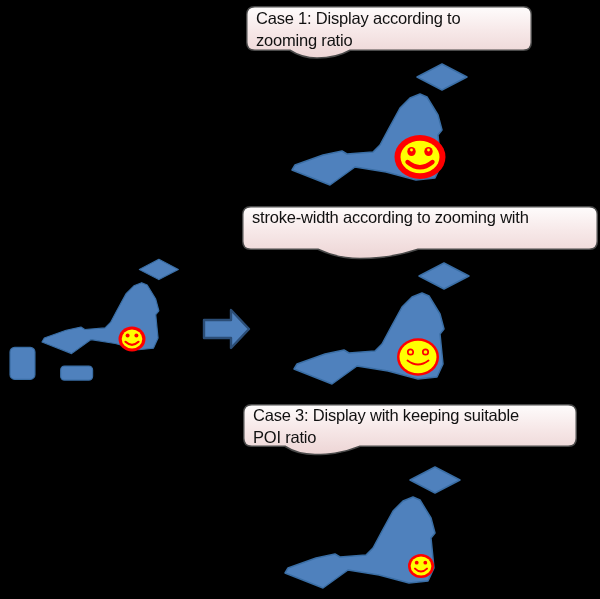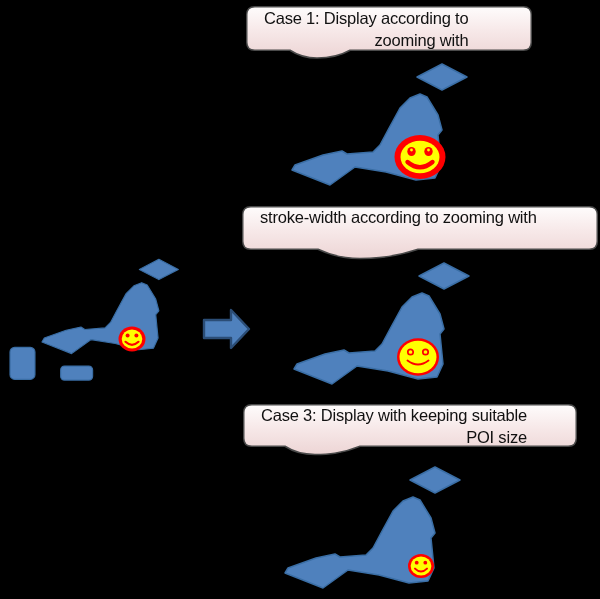--- a/index.html
+++ b/index.html
@@ -12,26 +12,25 @@
   .abs{position:absolute;}
   
   .callout{position:absolute;}
   .callout svg{position:absolute;left:0;top:0;display:block;}
   .callout-shape{
     fill:url(#calloutGrad);
     stroke:var(--callout-border,#4a4a4a);
     stroke-width:1.5;
   }
   .callout-text{
-    position:absolute;left:18px;top:2px;
+    position:absolute;left:10px;top:2px;
     font-size:16.5px;line-height:21.5px;
     letter-spacing:-0.2px;
     color:var(--text,#111);
     white-space:nowrap;
-    text-align:right;
   }
   .grad-top{stop-color:var(--callout-top,#fefcfc);}
   .grad-mid{stop-color:var(--callout-mid,#f7e9e9);}
   .grad-bot{stop-color:var(--callout-bottom,#edd5d5);}
   
   .map-shape{
     fill:var(--map-fill,#4F81BD);
     stroke:var(--map-stroke,#3A6EA5);
     stroke-width:1.5;
     stroke-linejoin:round;
@@ -65,40 +64,40 @@
 </svg>
 
 <div class="abs" style="left:0;top:0;width:600px;height:599px">
 
   <div class="callout" style="left:246px;top:6px;width:286px;height:54px">
     <svg width="286" height="54" viewBox="0 0 286 54">
       <path class="callout-shape" d="M8.75,0.75 L277.25,0.75 Q285.25,0.75 285.25,8.75 L285.25,36.25 Q285.25,44.25 277.25,44.25 L104,44.25 C92,51 80,52 71,52 C61,52 52,49.5 44,44.25 L8.75,44.25 Q0.75,44.25 0.75,36.25 L0.75,8.75 Q0.75,0.75 8.75,0.75 Z"></path>
     </svg>
     <div class="callout-text">
       <div>Case 1: Display according to</div>
-      <div>zooming with</div>
+      <div>zooming ratio</div>
     </div>
   </div>
 
   <div class="callout" style="left:242px;top:206px;width:356px;height:54px">
     <svg width="356" height="54" viewBox="0 0 356 54">
       <path class="callout-shape" d="M8.75,0.75 L347.25,0.75 Q355.25,0.75 355.25,8.75 L355.25,35.25 Q355.25,43.25 347.25,43.25 L176,43.25 C152,51.5 132,52.5 118,52.5 C104,52.5 88,49 76,43.25 L8.75,43.25 Q0.75,43.25 0.75,35.25 L0.75,8.75 Q0.75,0.75 8.75,0.75 Z"></path>
     </svg>
     <div class="callout-text" style="top:1px">
       <div>stroke-width according to zooming with</div>
     </div>
   </div>
 
   <div class="callout" style="left:243px;top:404px;width:366px;height:52px">
     <svg width="334" height="52" viewBox="0 0 334 52">
       <path class="callout-shape" d="M8.75,0.75 L325.25,0.75 Q333.25,0.75 333.25,8.75 L333.25,34.25 Q333.25,42.25 325.25,42.25 L117,42.25 C98,50 84,50.5 72,50.5 C60,50.5 50,47.5 42,42.25 L8.75,42.25 Q0.75,42.25 0.75,34.25 L0.75,8.75 Q0.75,0.75 8.75,0.75 Z"></path>
     </svg>
     <div class="callout-text" style="top:1px">
       <div>Case 3: Display with keeping suitable</div>
-      <div>POI size</div>
+      <div>POI ratio</div>
     </div>
   </div>
 
   <svg class="abs" style="left:-4px;top:256px" width="187" height="129" viewBox="-55 0 240 165">
     <use href="#jp-diamond" class="map-shape"></use>
     <use href="#jp-island" class="map-shape"></use>
     <rect class="map-shape" x="-37" y="117" width="32" height="41" rx="6"></rect>
     <rect class="map-shape" x="28" y="141" width="41" height="18" rx="5"></rect>
   </svg>
 

